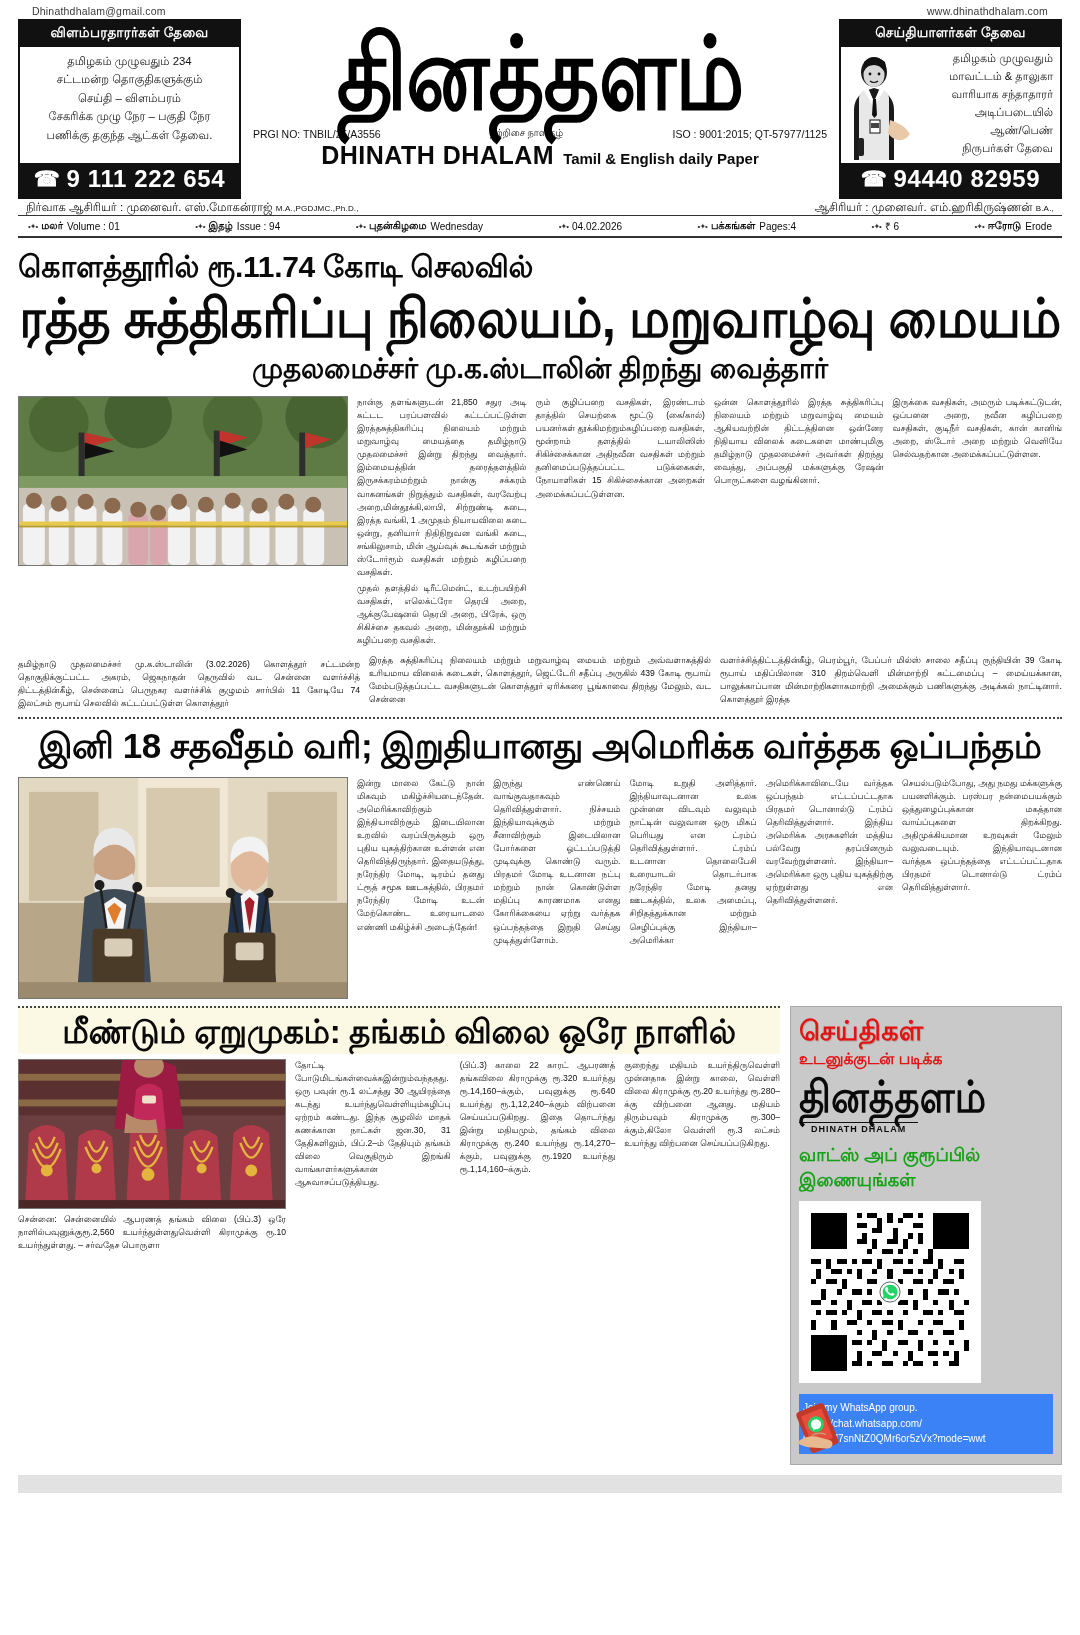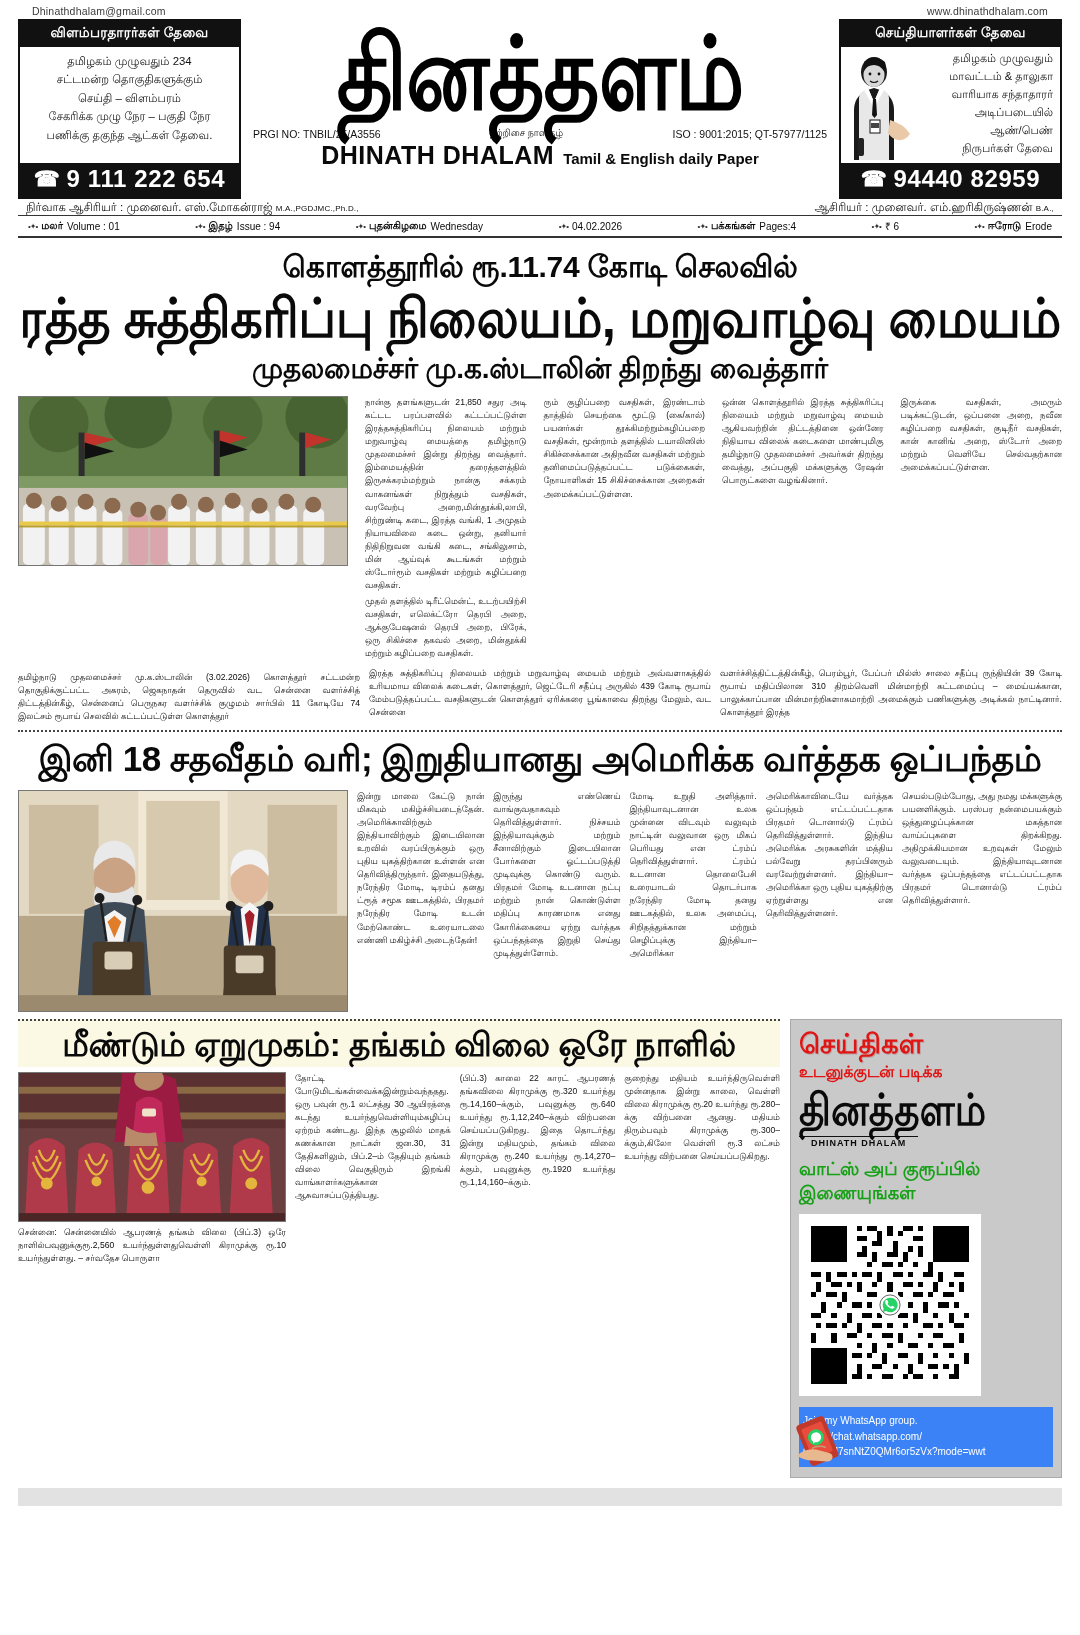--- a/index.html
+++ b/index.html
@@ -50,27 +50,27 @@
   .editors-row .deg { font-size:8px; letter-spacing:.2px; }
 
   
   .issue-strip { display:flex; justify-content:space-between; align-items:center;
     border-top:1px solid #333; border-bottom:2.5px solid #333; padding:3px 10px; font-size:10px; }
   .issue-item { display:flex; align-items:center; gap:4px; white-space:nowrap; }
   .issue-item .dots { font-size:8px; letter-spacing:-1px; color:#333; }
   .issue-item .ta { font-weight:bold; }
 
   
-  .kicker { text-align:center; font-size:30px; font-weight:bold; margin:12px 0 2px; letter-spacing:-.3px; }
+  .kicker { text-align:left; font-size:30px; font-weight:bold; margin:12px 0 2px; letter-spacing:-.3px; }
   .lead-headline { text-align:center; font-size:51px; font-weight:bold; line-height:1.12;
     margin:2px 0 4px; letter-spacing:-.6px; transform:scaleY(1.06); }
   .subhead { text-align:center; font-size:28px; font-weight:bold; margin:6px 0 8px; letter-spacing:-.2px; }
 
   
-  .lead-body { display:grid; grid-template-columns:330px 1fr 1fr 1fr 1fr; gap:17px; align-items:start; }
+  .lead-body { display:grid; grid-template-columns:330px 1fr 1fr 1fr 1fr; gap:9px; align-items:start; }
   .photo { width:100%; border:1px solid #777; display:block; }
   .photo-main { height:170px; }
   .col-text { font-size:8.6px; line-height:1.52; text-align:justify; color:#111; hyphens:auto;
     word-break:break-word; }
   .col-text p { margin:0 0 3px; }
   .caption { font-size:8.6px; line-height:1.5; text-align:justify; margin-top:4px; }
   .caption-cols { column-count:3; column-gap:9px; }
 
   hr.dotted { border:0; border-top:2px dotted #444; margin:7px 0 0; }
 

